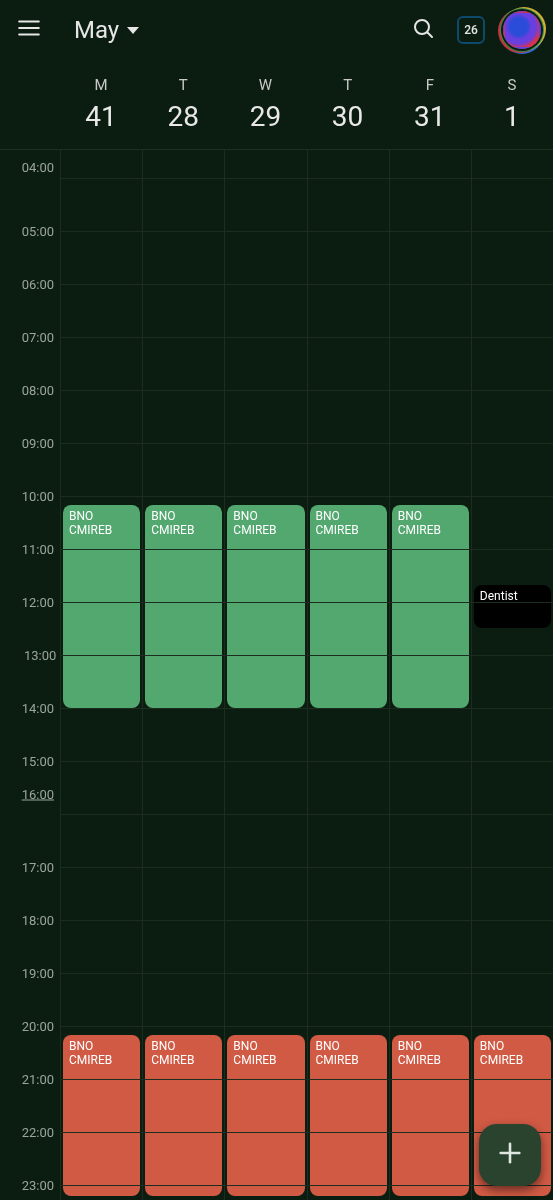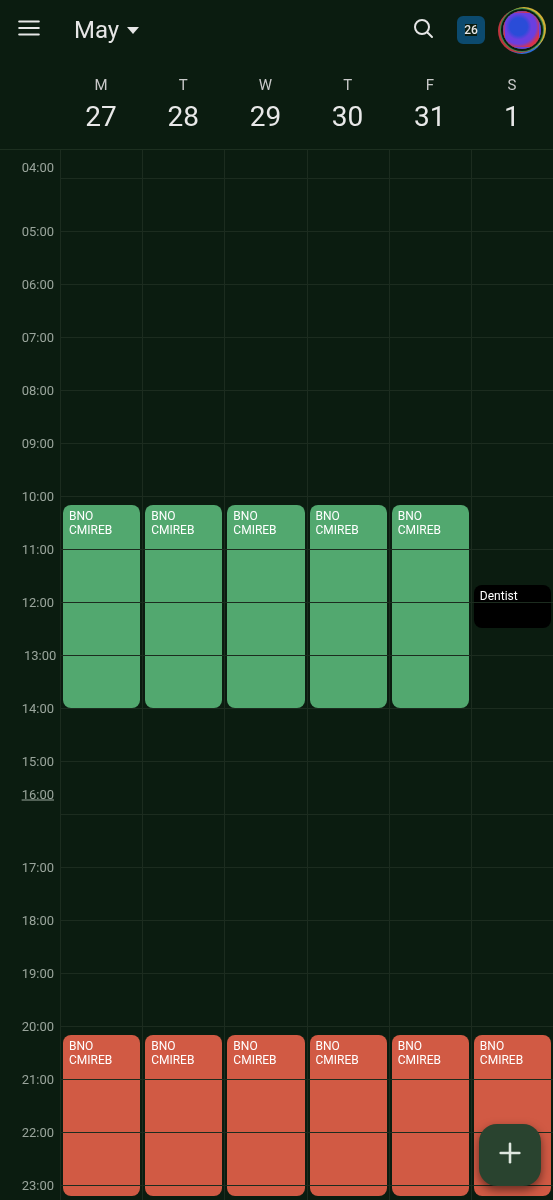--- a/index.html
+++ b/index.html
@@ -48,21 +48,21 @@
   .icon-btn {
     width: 40px; height: 40px;
     display: flex; align-items: center; justify-content: center;
     cursor: pointer;
     color: #e6e6e6;
     margin-left: 8px;
   }
   .search-icon svg { width: 24px; height: 24px; stroke: #e6e6e6; fill: none; }
   .today-chip {
     width: 28px; height: 28px;
-    border: 8px solid #0c4a6e;
+    border: 2px solid #0c4a6e;
     border-radius: 6px;
     display: flex; align-items: center; justify-content: center;
     font-size: 12px; font-weight: 500;
     color: #e6e6e6;
     position: relative;
   }
   .today-chip::before {
     content: "";
     position: absolute;
     top: -5px; left: 5px; right: 5px;
@@ -203,21 +203,21 @@
     <span class="today-chip">
       <span>26</span>
     </span>
   </div>
   <div class="avatar"></div>
 </div>
 
 <div class="dayhead">
   <div class="daycol-head">
     <span class="dow">M</span>
-    <span class="dom">27</span>
+    <span class="dom">41</span>
   </div>
   <div class="daycol-head">
     <span class="dow">T</span>
     <span class="dom">28</span>
   </div>
   <div class="daycol-head">
     <span class="dow">W</span>
     <span class="dom">29</span>
   </div>
   <div class="daycol-head">

